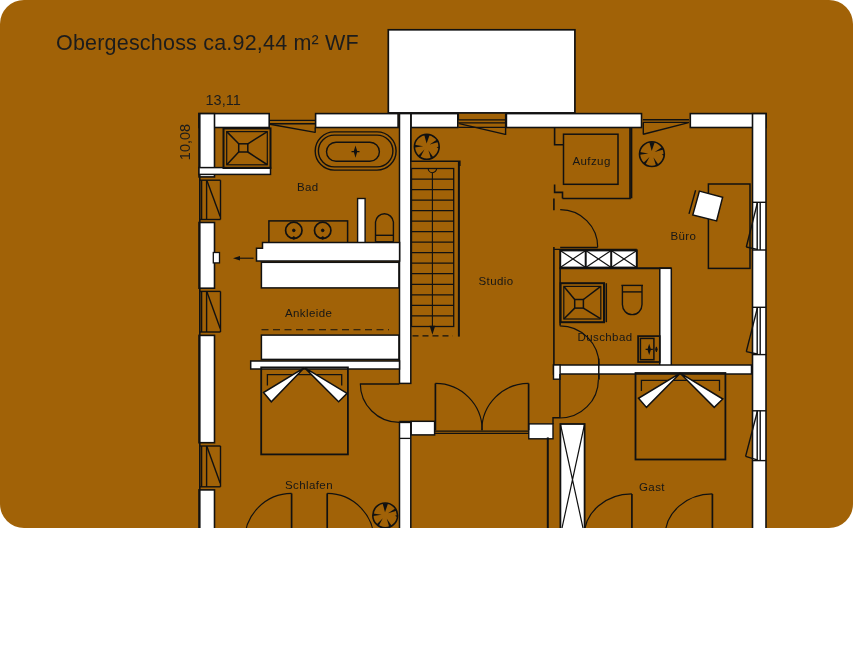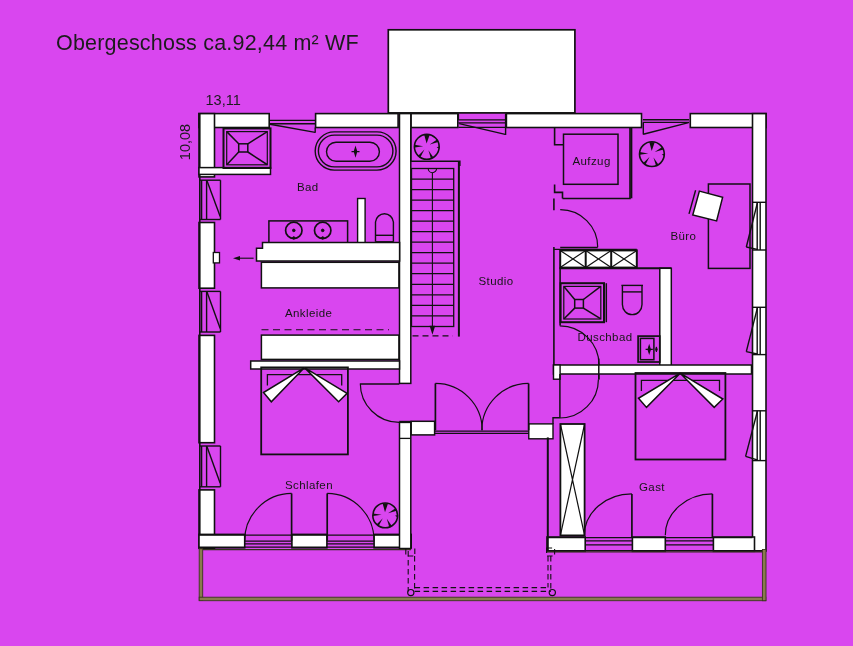--- a/index.html
+++ b/index.html
@@ -1,17 +1,17 @@
 <!DOCTYPE html>
 <html><head>
 <meta charset="utf-8">
 <style>
   html,body{margin:0;padding:0;background:#ffffff;}
   body{font-family:"Liberation Sans", sans-serif;}
-  #plan{position:relative;width:853px;height:646px;background:#d946ef;overflow:hidden;}
+  #plan{position:relative;width:853px;height:528px;background:#a16207;overflow:hidden;border-radius:24px;}
   svg{position:absolute;left:0;top:0;}
   text{fill:#1c1c1c;}
   .lbl{font-size:11.5px;letter-spacing:0.4px;fill:#161616;}
   svg{transform:translateZ(0);}
 </style>
 </head>
 <body>
 <div id="plan">
 <svg width="853" height="646" viewBox="0 0 853 646" fill="none" stroke-linecap="butt">
 

